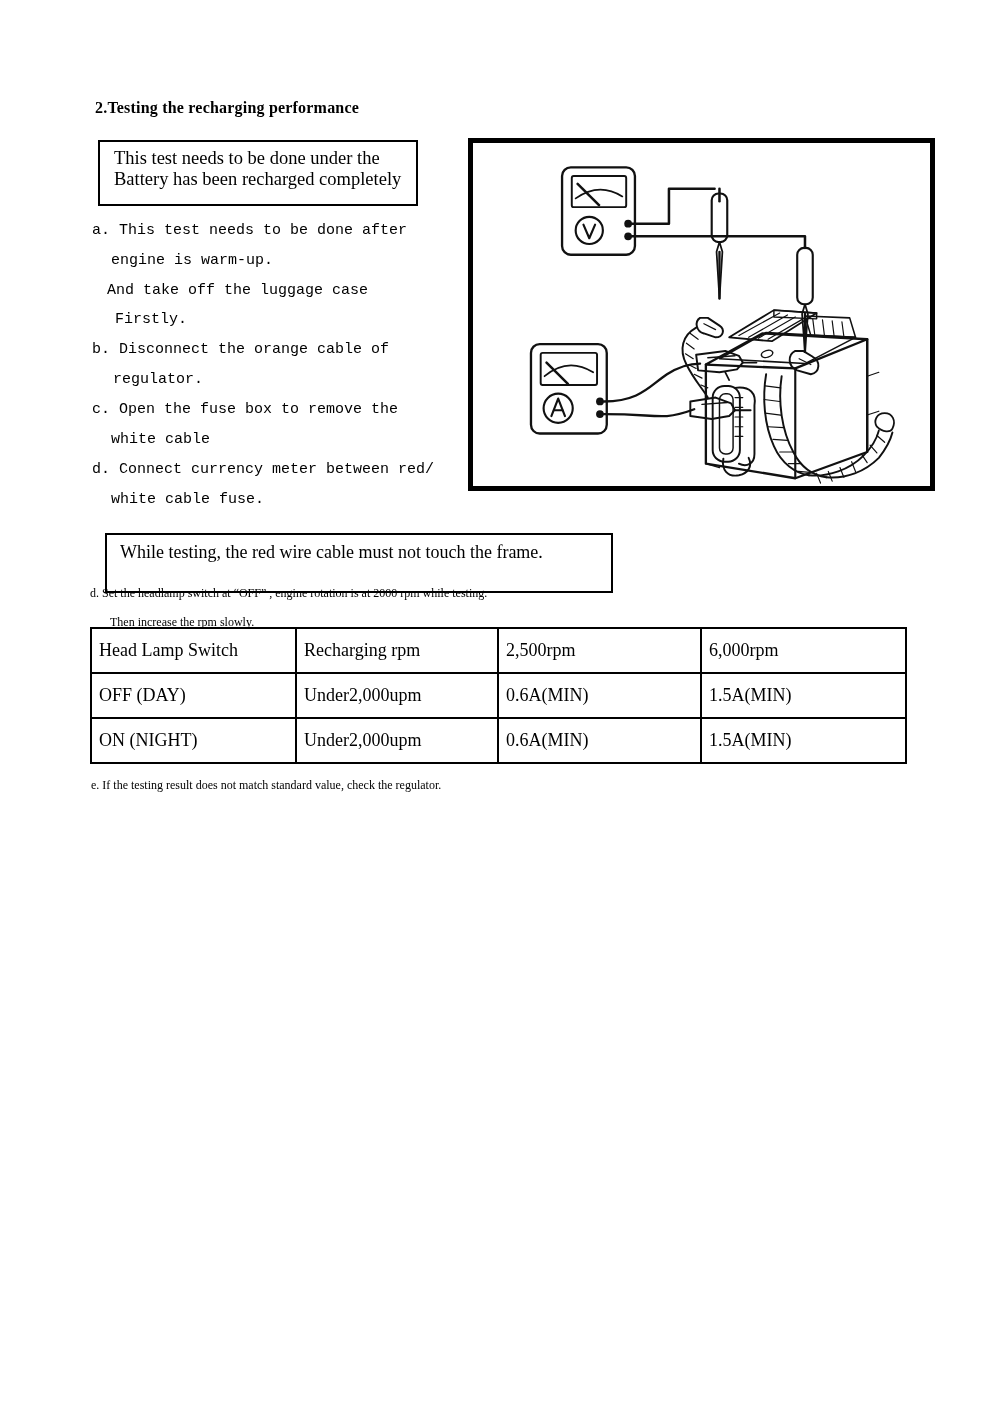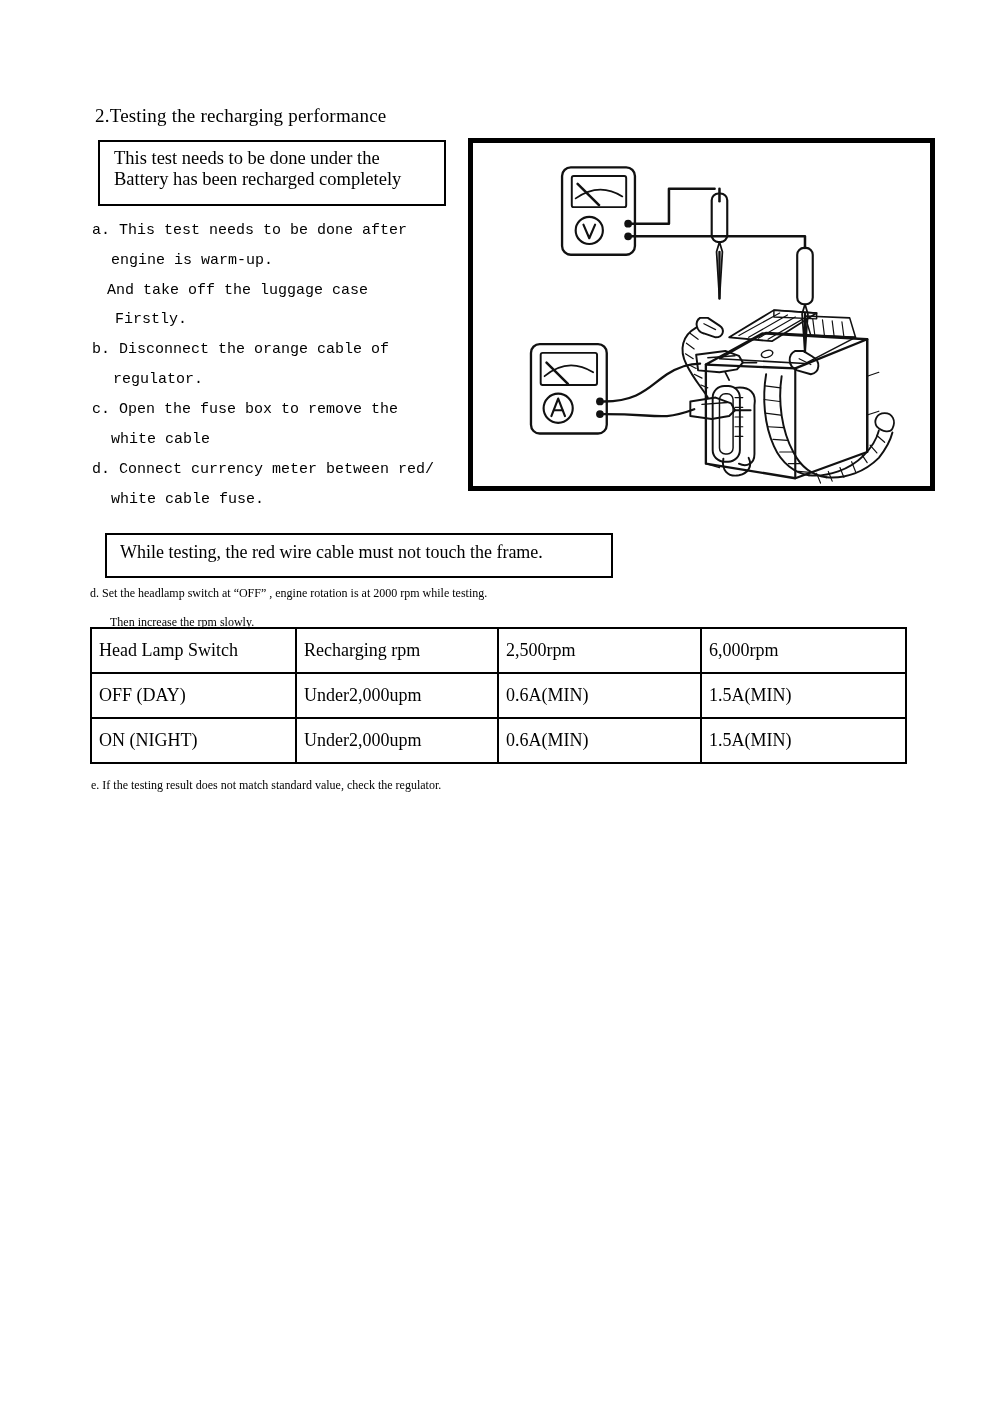--- a/index.html
+++ b/index.html
@@ -8,44 +8,44 @@
     background:#ffffff;
     font-family:"Liberation Serif","DejaVu Serif",serif;
     color:#000000;
     position:relative;
     overflow:hidden;
   }
   .page{position:absolute;left:0;top:0;width:1000px;height:1412px;}
 
   
   #heading{
-    position:absolute;left:95px;top:105px;
-    font-size:19px;letter-spacing:.2px;white-space:nowrap;
+    position:absolute;left:95px;top:99px;
+    font-size:16px;letter-spacing:.2px;white-space:nowrap;font-weight:bold;
   }
 
   
   #note-box{
-    position:absolute;left:98px;top:140px;width:348px;height:66px;
+    position:absolute;left:98px;top:140px;width:320px;height:66px;
     border:2.5px solid #000;box-sizing:border-box;
     background:#fff;
   }
   #note-box .ln{
     position:absolute;left:14px;font-size:18.5px;white-space:nowrap;
   }
   #note-box .ln1{top:6px;}
   #note-box .ln2{top:27px;}
 
   
   .list-line{
     position:absolute;font-size:15px;white-space:nowrap;font-family:Liberation Mono, monospace;
   }
 
   
   #warn-box{
-    position:absolute;left:105px;top:533px;width:508px;height:45px;
+    position:absolute;left:105px;top:533px;width:508px;height:60px;
     border:2.5px solid #000;box-sizing:border-box;background:#fff;
   }
   #warn-box .ln{
     position:absolute;left:13px;top:7px;font-size:18px;white-space:nowrap;
   }
 
   
   .para-line{position:absolute;font-size:12px;white-space:nowrap;}
 
   

